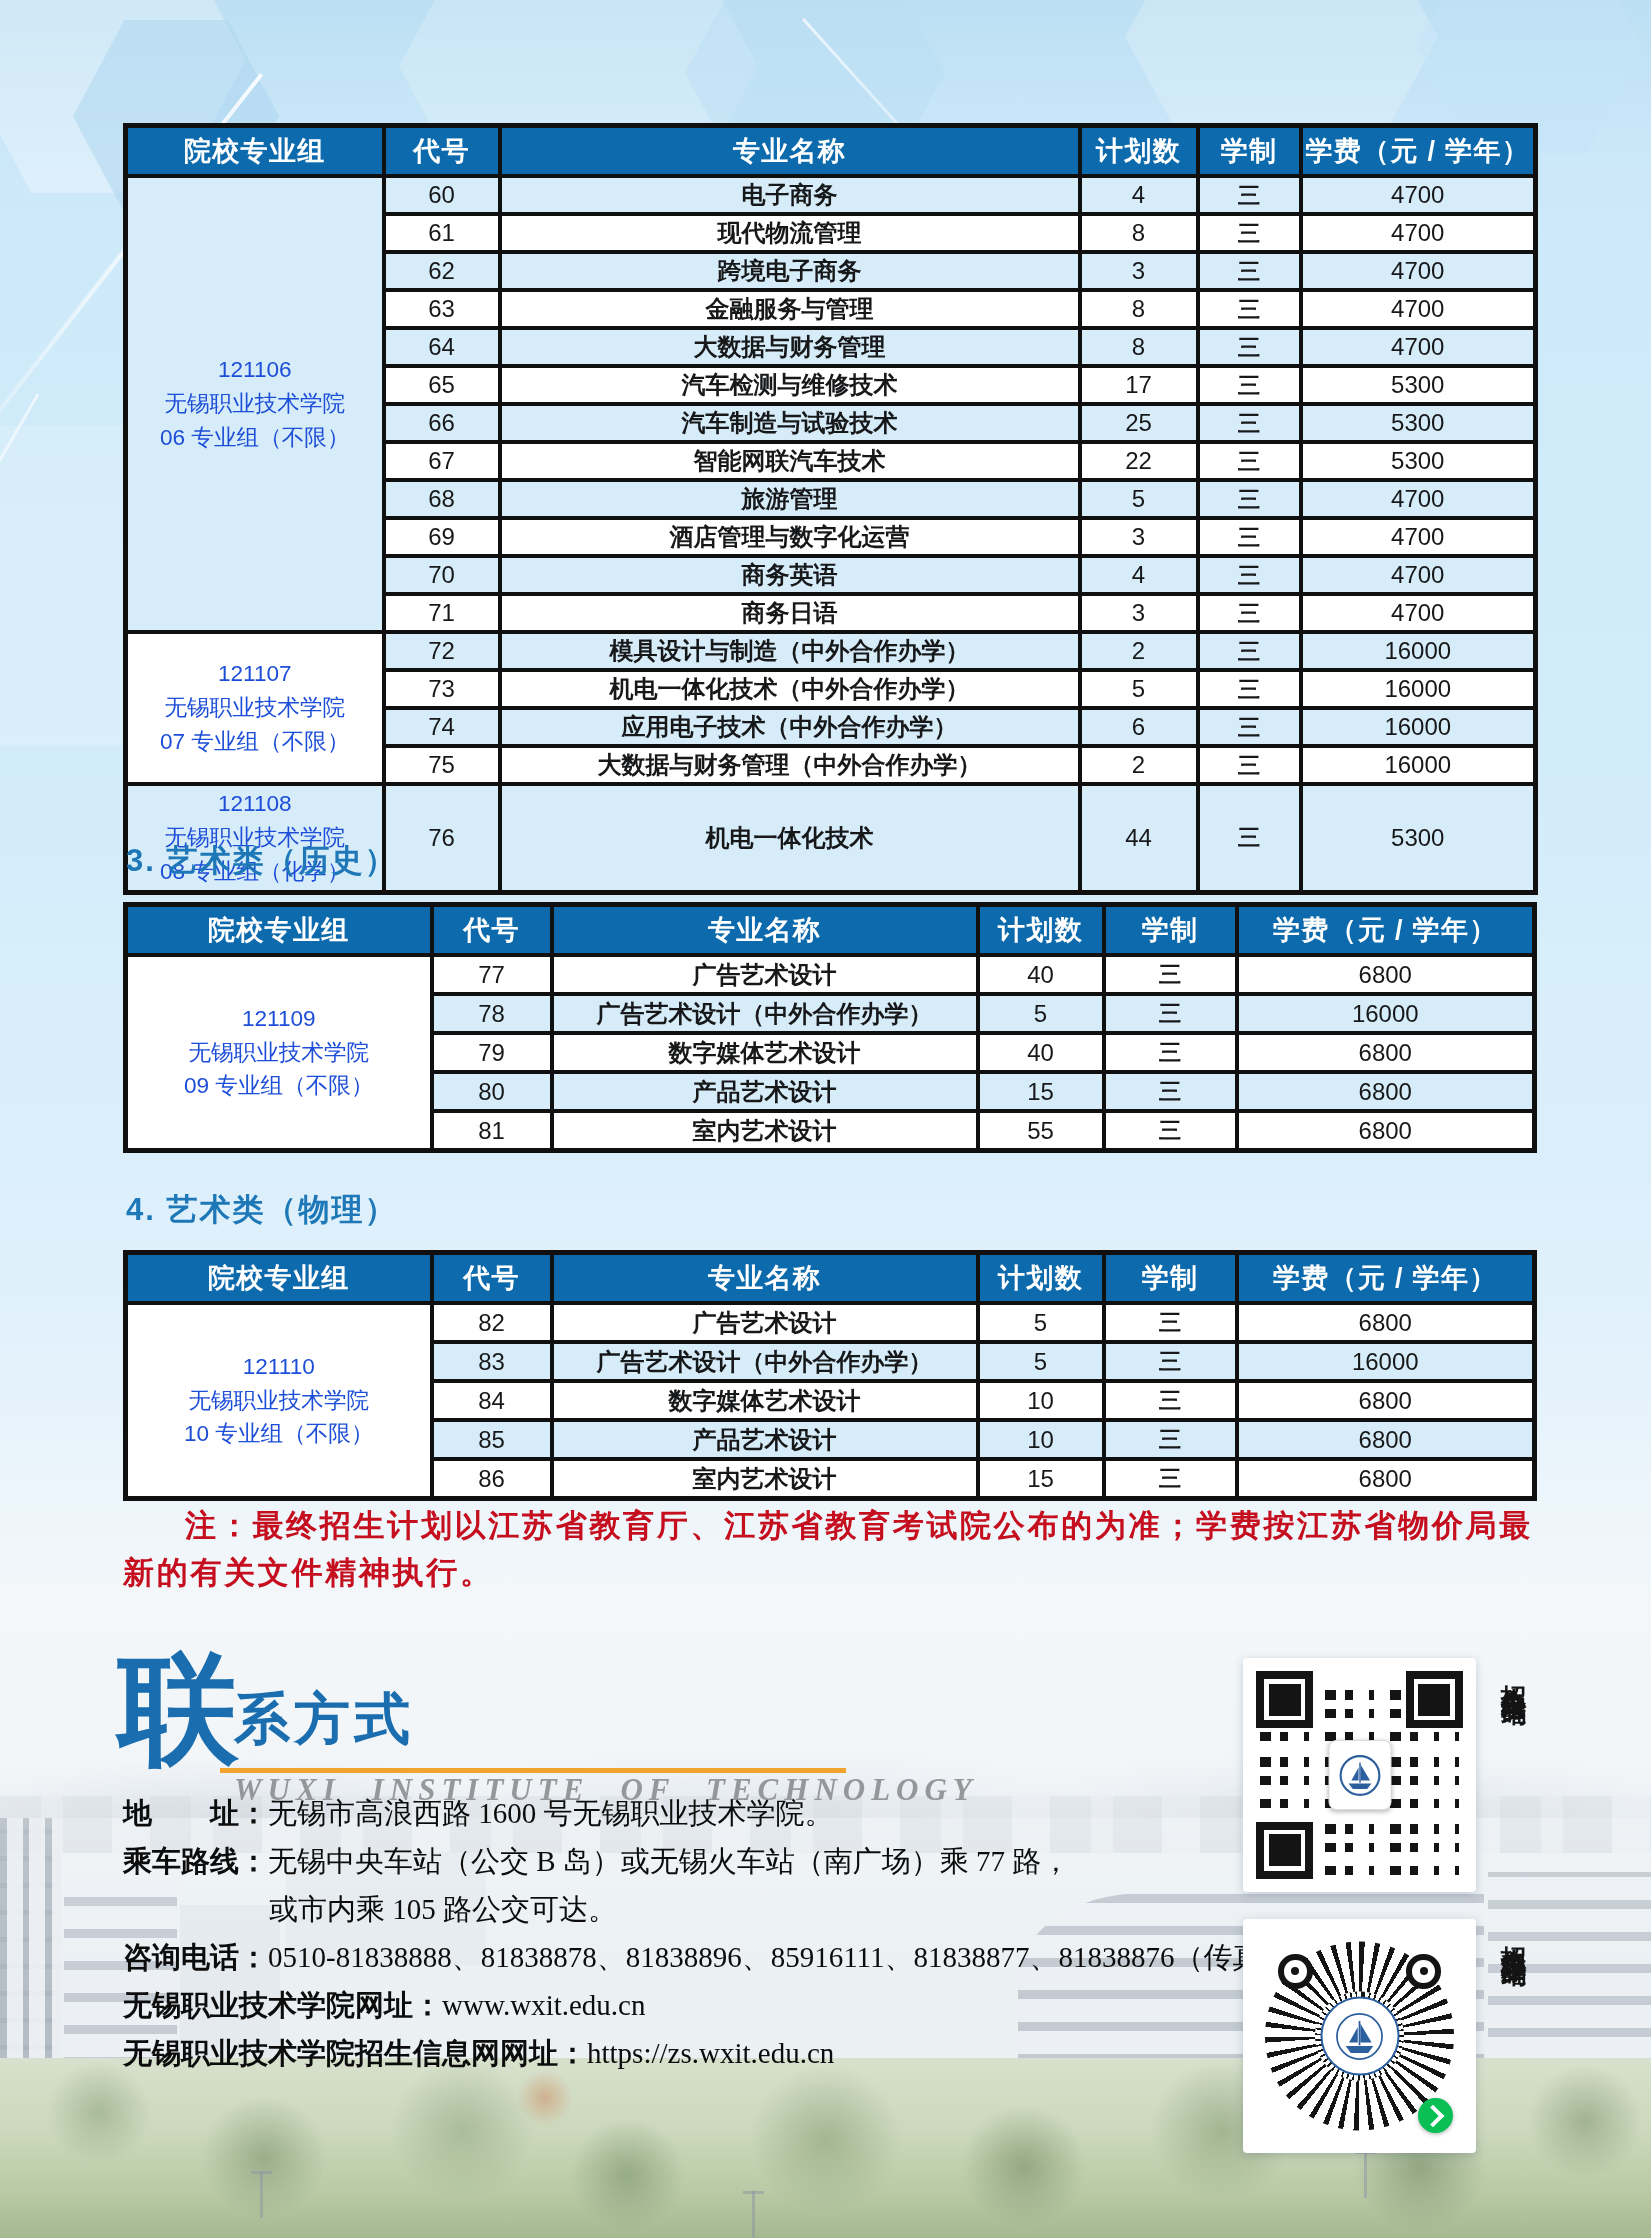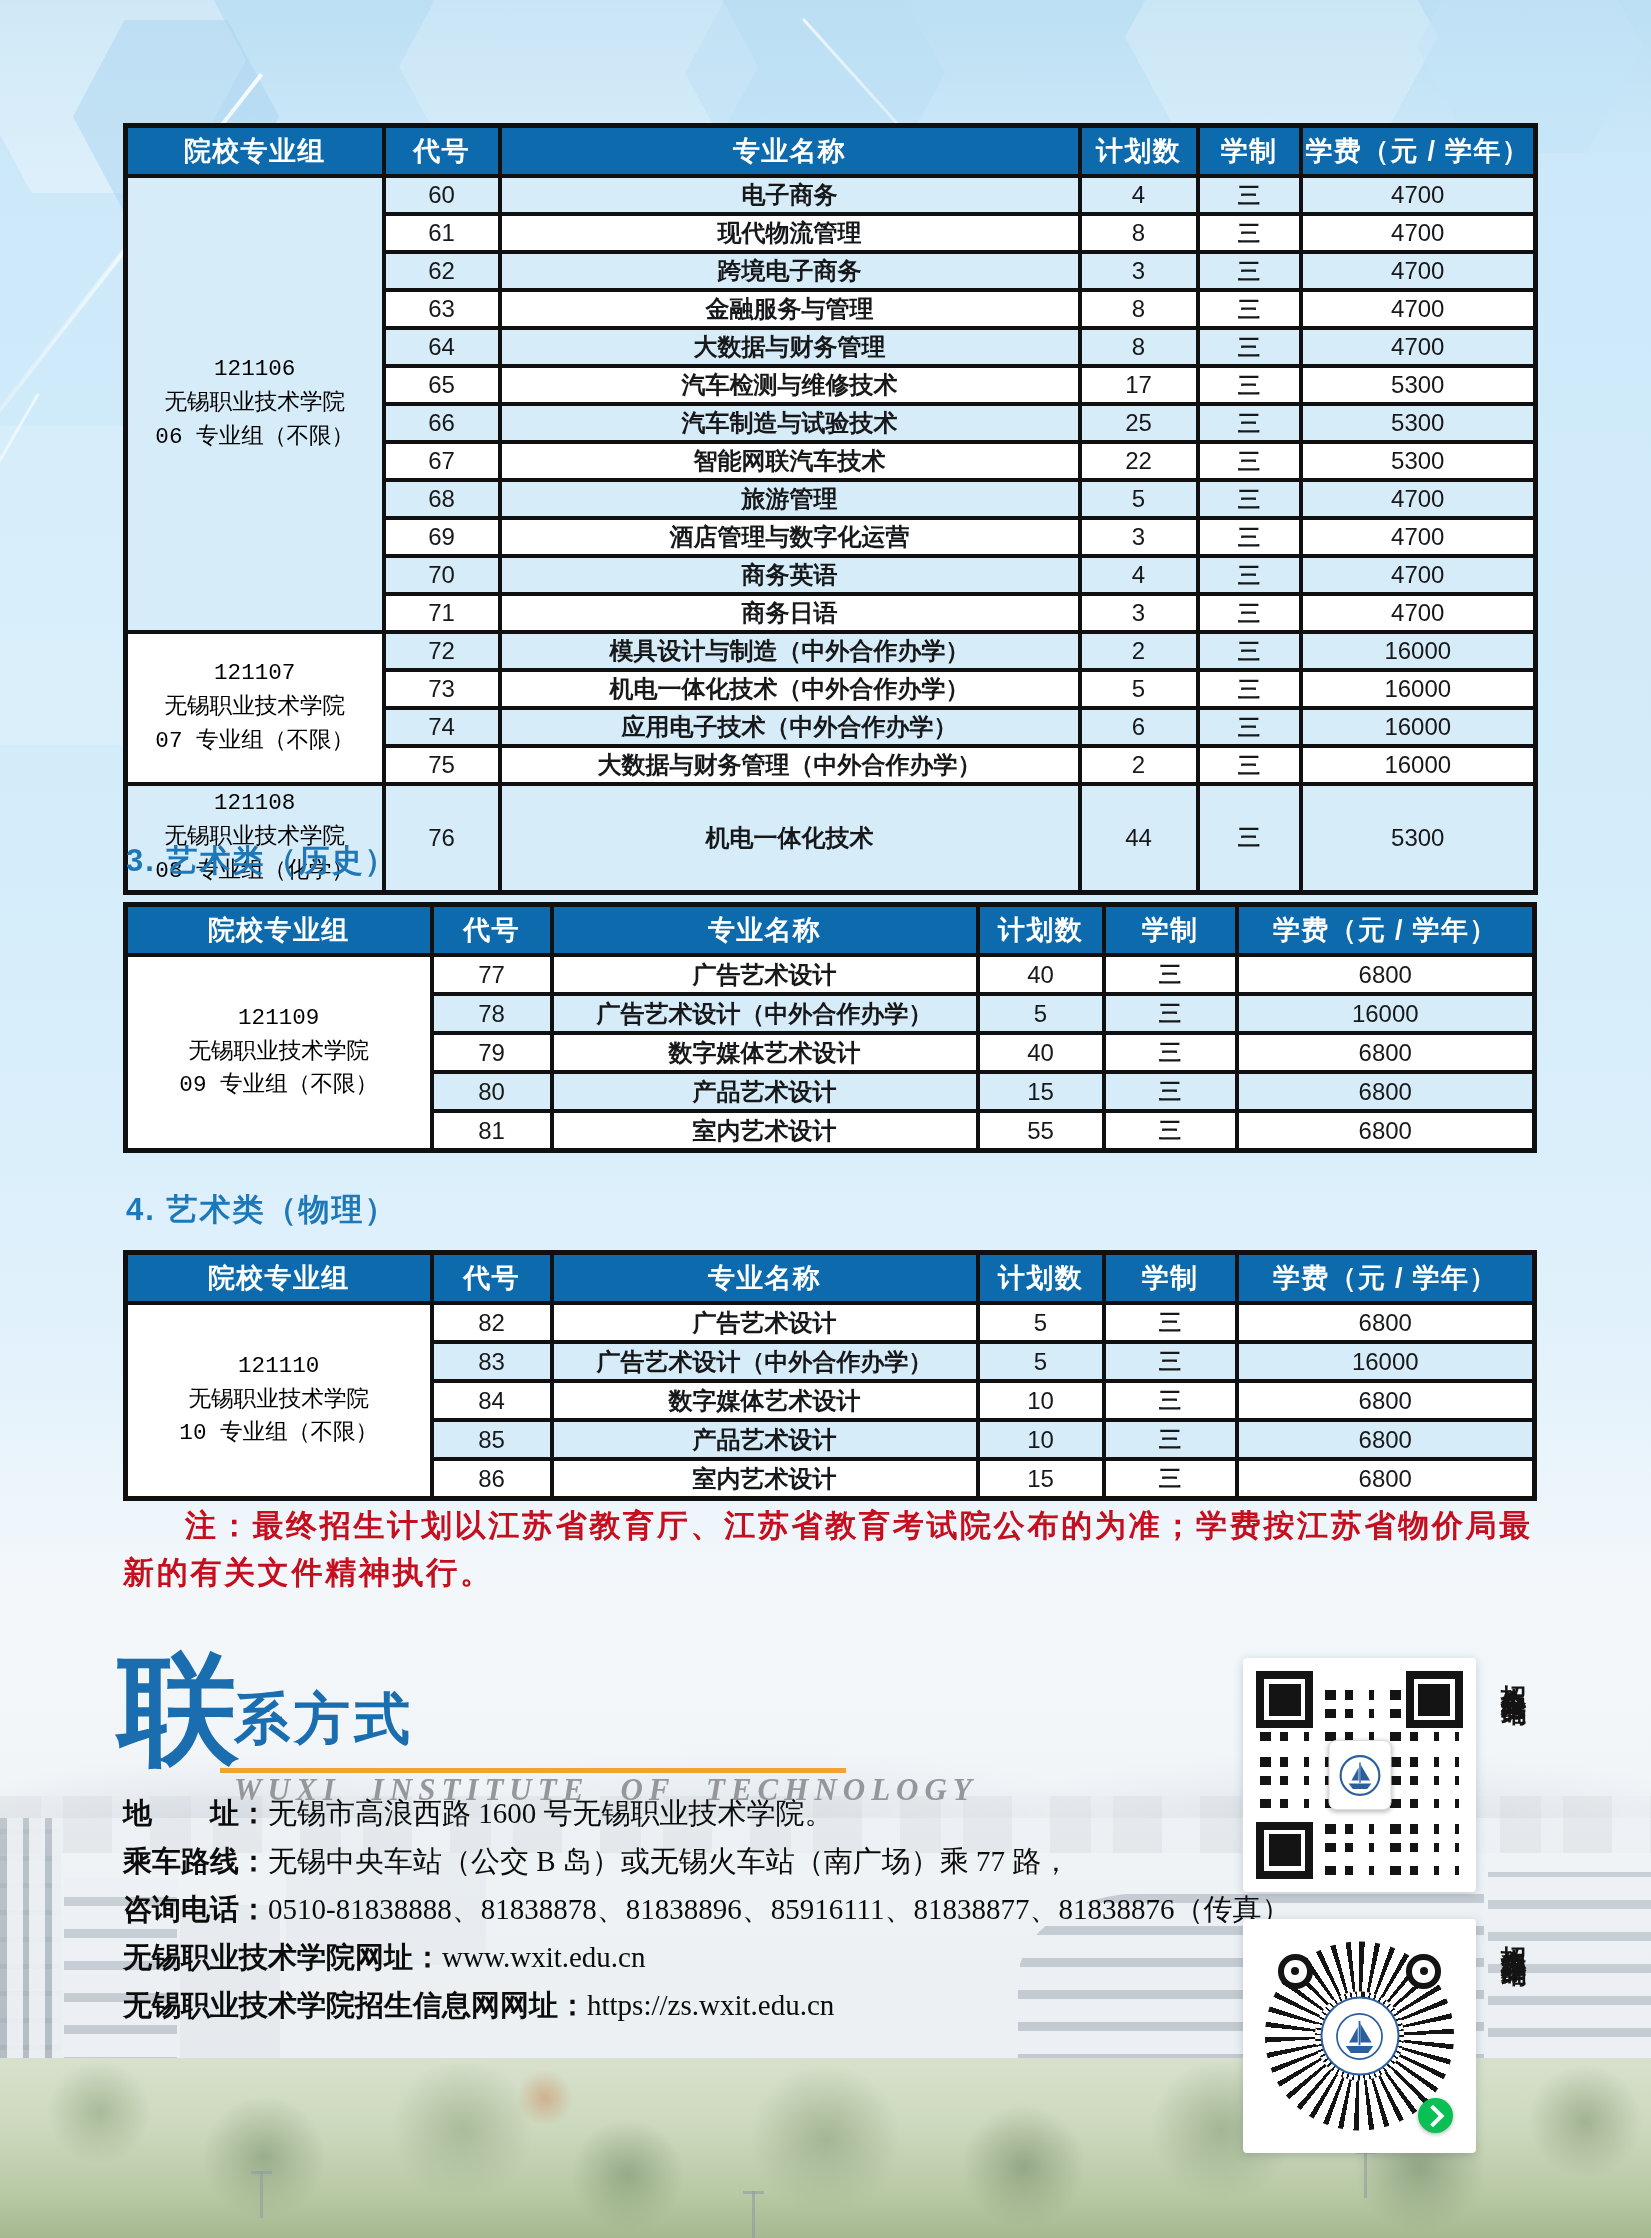--- a/index.html
+++ b/index.html
@@ -11,21 +11,21 @@
   .hex{position:absolute;clip-path:polygon(25% 0,75% 0,100% 50%,75% 100%,25% 100%,0 50%);pointer-events:none;}
   .beam{position:absolute;pointer-events:none;background:linear-gradient(180deg,rgba(255,255,255,.9),rgba(255,255,255,0));}
   
   table.plan-table{position:absolute;left:123px;width:1409px;table-layout:fixed;border-collapse:collapse;
      border:5.3px solid #101010;background:#ffffff;}
   .plan-table th{background:#0d6aac;color:#ffffff;font-size:27px;font-weight:700;letter-spacing:1.3px;
      height:44px;border:4.7px solid #101010;text-align:center;}
   .plan-table td{border:4.7px solid #101010;text-align:center;vertical-align:middle;
      font-size:24px;color:#17181a;background:#ffffff;}
   .plan-table td.tint{background:#d7ecf9;}
-  .plan-table td.group{background:#ffffff;font-size:22.6px;line-height:1.5;font-weight:500;color:#000000;font-family:Liberation Mono, monospace;}
+  .plan-table td.group{background:#ffffff;font-size:22.6px;line-height:1.5;font-weight:500;color:#1d4ed8;}
   .plan-table td.group.tint-g{background:#d7ecf9;}
   .plan-table td.cell-major{font-weight:600;}
   .plan-table td.cell-years{font-weight:600;font-size:22.6px;}
   #table1 td{height:31px;}
   #table1 tr.big td{height:75px;}
   #table2 td,#table3 td{height:33px;}
   #table1{top:123px;}
   #table2{top:902px;}
   #table3{top:1250px;}
   .section-heading{position:absolute;left:126px;font-size:31px;font-weight:800;color:#1e78b8;letter-spacing:2px;}
@@ -436,20 +436,21 @@
   <div class="note">注：最终招生计划以江苏省教育厅、江苏省教育考试院公布的为准；学费按江苏省物价局最新的有关文件精神执行。</div>
 
   <div class="lian-big">联</div>
   <div class="lian-rest">系方式</div>
   <div class="wuxi-en">WUXI  INSTITUTE  OF  TECHNOLOGY</div>
   <div class="orange-bar"></div>
 
   <div class="contact" id="contact-lines">
       <div class="c-line"><span class="lbl">地　　址：</span><span class="val">无锡市高浪西路 1600 号无锡职业技术学院。</span></div>
       <div class="c-line"><span class="lbl">乘车路线：</span><span class="val">无锡中央车站（公交 B 岛）或无锡火车站（南广场）乘 77 路，</span></div>
+      <div class="c-line indent"><span class="val">或市内乘 105 路公交可达。</span></div>
       <div class="c-line"><span class="lbl">咨询电话：</span><span class="val">0510-81838888、81838878、81838896、85916111、81838877、81838876（传真）</span></div>
       <div class="c-line"><span class="lbl">无锡职业技术学院网址：</span><span class="val">www.wxit.edu.cn</span></div>
       <div class="c-line"><span class="lbl">无锡职业技术学院招生信息网网址：</span><span class="val">https://zs.wxit.edu.cn</span></div>
     </div>
 
   <div class="qr-panel" id="qr1">
     <div class="qr-pattern"></div>
     <div class="finder f-tl"></div>
     <div class="finder f-tr"></div>
     <div class="finder f-bl"></div>

